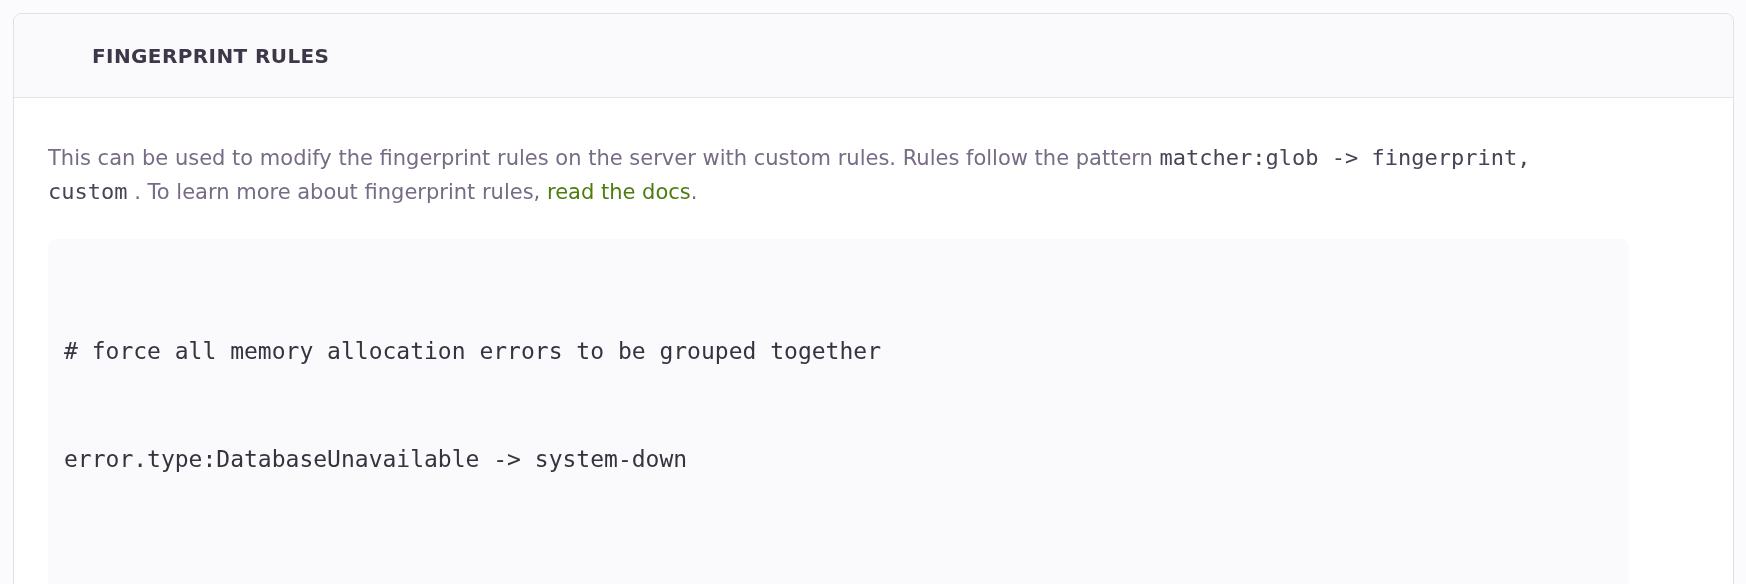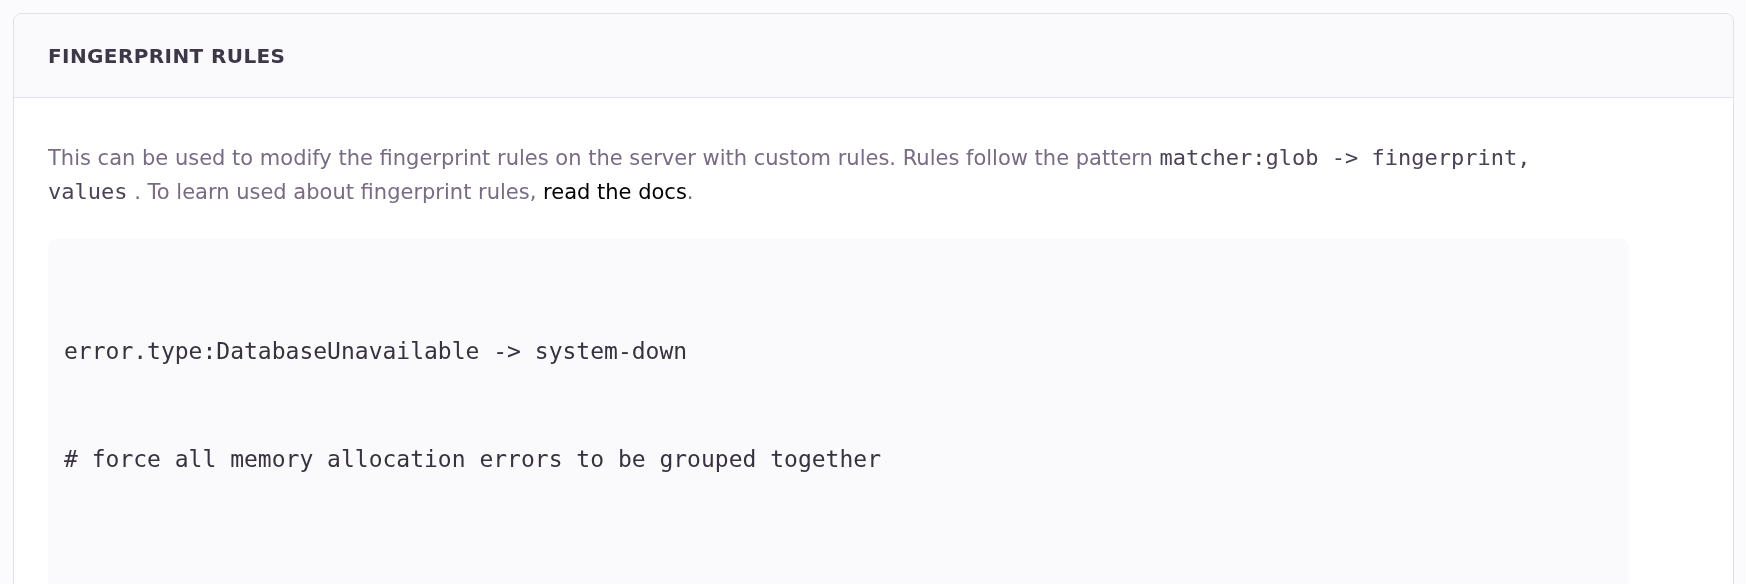--- a/index.html
+++ b/index.html
@@ -25,38 +25,39 @@
     padding: 0 34px;
     background: #FAF9FB;
     border-bottom: 1px solid #E7E2EB;
   }
   .panel-title {
     font-size: 20px;
     font-weight: bold;
     letter-spacing: 0.4px;
     color: #3D3748;
     text-transform: uppercase;
+    margin-left: 44px;
   }
   .panel-body {
     padding: 16px 34px 30px 34px;
   }
   .description {
     font-size: 21px;
     line-height: 34px;
     color: #776C85;
     margin-top: 27px;
   }
   .description .line1 { white-space: nowrap; }
   .inline-code {
     font-family: "DejaVu Sans Mono", "Liberation Mono", monospace;
     font-size: 22px;
     color: #4A4356;
   }
   .docs-link {
-    color: #000000;
+    color: #4d7c0f;
     text-decoration: none;
     cursor: pointer;
   }
   .example-block {
     margin: 30px 70px 18px 0;
     background: #FAF9FB;
     border-radius: 8px;
     padding: 22px 16px;
     font-family: "DejaVu Sans Mono", "Liberation Mono", monospace;
     font-size: 23px;
@@ -70,22 +71,22 @@
 <body>
 
 <div class="panel">
 
   <div class="panel-header">
     <span class="panel-title">FINGERPRINT RULES</span>
   </div>
 
   <div class="panel-body">
 
-    <p class="description"><span class="line1"><span>This can be used to modify the fingerprint rules on the server with custom rules. Rules follow the pattern</span> <code class="inline-code">matcher:glob -&gt; fingerprint,</code></span><br><code class="inline-code">values</code> <span>. To learn used about fingerprint rules,</span> <a class="docs-link">read the docs</a><span>.</span></p>
+    <p class="description"><span class="line1"><span>This can be used to modify the fingerprint rules on the server with custom rules. Rules follow the pattern</span> <code class="inline-code">matcher:glob -&gt; fingerprint,</code></span><br><code class="inline-code">custom</code> <span>. To learn more about fingerprint rules,</span> <a class="docs-link">read the docs</a><span>.</span></p>
 
     <div class="example-block">
+      <div># force all memory allocation errors to be grouped together</div>
       <div>error.type:DatabaseUnavailable -&gt; system-down</div>
-      <div># force all memory allocation errors to be grouped together</div>
       
     </div>
 
   </div>
 </div>
 
 </body></html>

